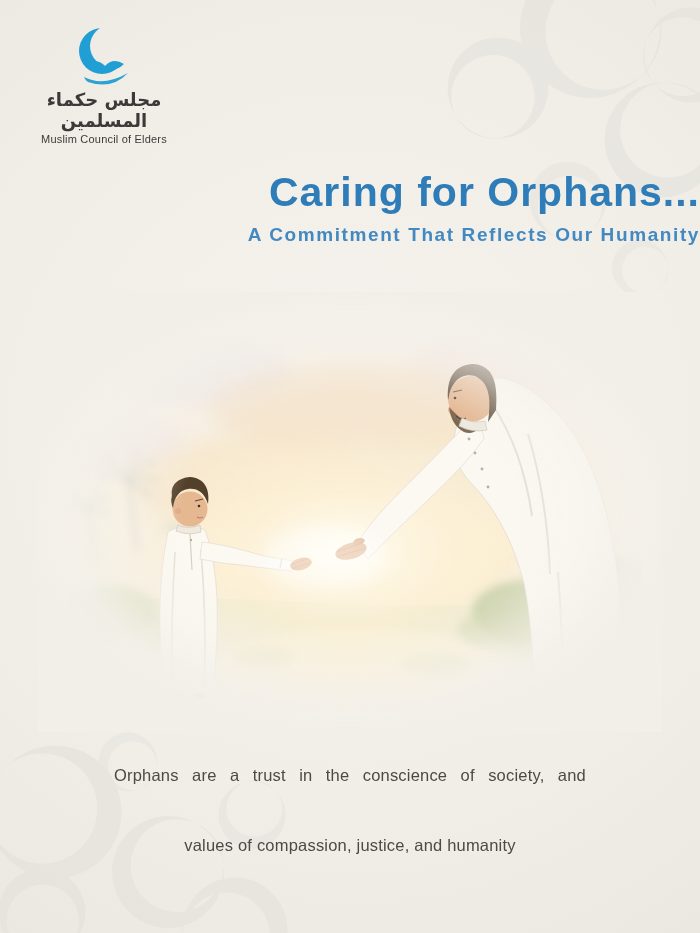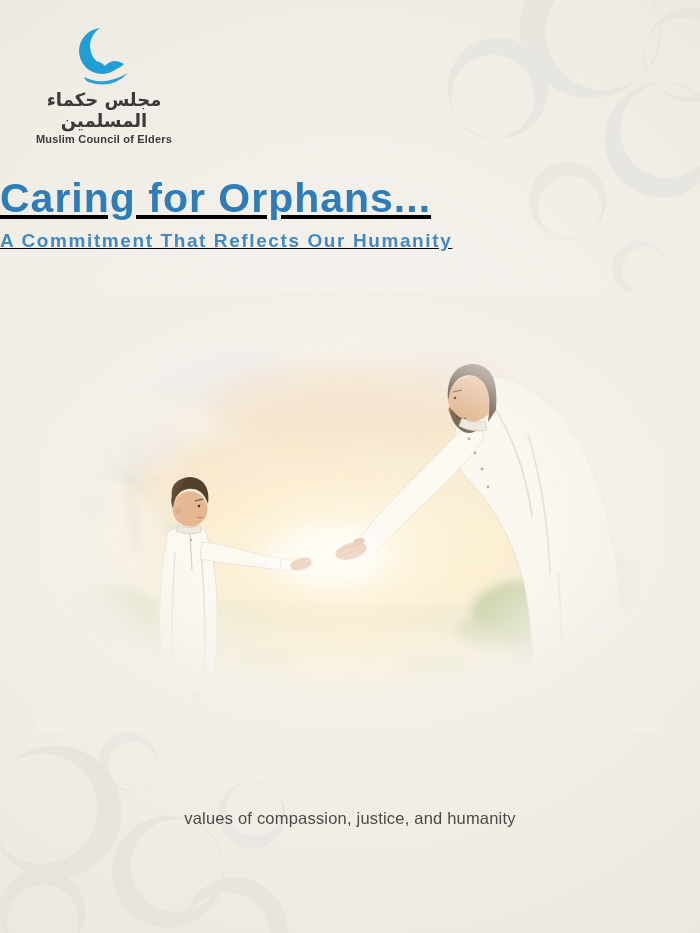--- a/index.html
+++ b/index.html
@@ -18,26 +18,26 @@
 
   
   .brand{position:absolute;left:28px;top:26px;width:152px;text-align:center;}
   .brand-icon{display:block;margin:0 auto;width:58px;height:62px;}
   .brand-ar{
     font-family:"DejaVu Sans",sans-serif;
     font-size:18px;font-weight:bold;color:#3b3a38;
     margin-top:2px;direction:rtl;line-height:1.15;
   }
   .brand-en{
-    font-size:11px;font-weight:bold;color:#3b3a38;
+    font-size:11px;font-weight:normal;color:#3b3a38;
     letter-spacing:.2px;margin-top:2px;white-space:nowrap;
   }
 
   
-  .titles{position:absolute;left:0;top:176px;width:700px;text-align:left;text-decoration:underline;}
+  .titles{position:absolute;left:0;top:170px;width:700px;text-align:right;}
   .title{
     margin:0;font-size:41px;font-weight:bold;color:#2e7db9;
     letter-spacing:1px;line-height:44px;
   }
   .subtitle{
     margin:10px 0 0 0;font-size:19px;font-weight:bold;color:#4389c1;
     letter-spacing:1.6px;line-height:22px;
   }
 
   
@@ -247,16 +247,17 @@
         <path d="M 132,222 L 134,258" stroke="#d6cfc2" stroke-width="1.2" fill="none"></path>
         <circle cx="133" cy="228" r="1.2" fill="#b9b0a0"></circle>
       </g>
 
       <ellipse cx="268" cy="245" rx="62" ry="30" fill="#ffffff" opacity="0.5" filter="url(#f-soft)"></ellipse>
     </svg>
     <div class="vignette"></div>
   </figure>
 
   <footer class="message">
+    <p class="just">Orphans are a trust in the conscience of society, and</p>
     <p class="center">values of compassion, justice, and humanity</p>
   </footer>
 
 </div>
 
 </body></html>

